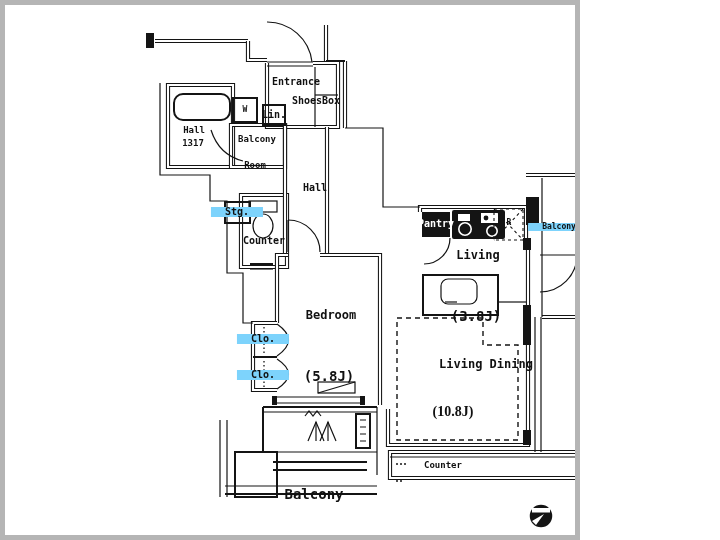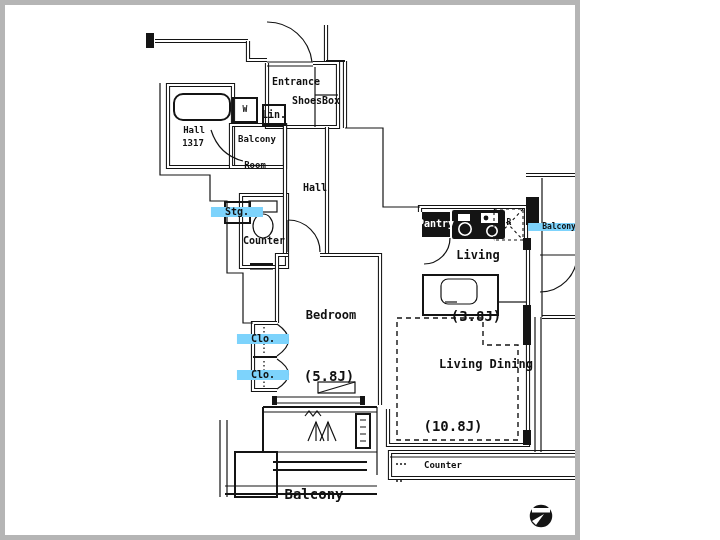--- a/index.html
+++ b/index.html
@@ -247,19 +247,19 @@
   <div class="lbl s6 bgw" style="left:232px;top:207px;">Stg.</div>
   <div class="lbl s10" style="left:259px;top:236px;">Counter</div>
   <div class="lbl s6 wht" style="left:431px;top:219px;">Pantry</div>
   <div class="lbl s8" style="left:504px;top:218px;">R</div>
   <div class="lbl s12" style="left:473px;top:250px;">Living</div>
   <div class="lbl s11" style="left:471px;top:263px;">(3.8J)</div>
   <div class="lbl s8 bgw" style="left:554px;top:222px;">Balcony</div>
   <div class="lbl s12" style="left:326px;top:310px;">Bedroom</div>
   <div class="lbl s11" style="left:324px;top:323px;">(5.8J)</div>
   <div class="lbl s12" style="left:450px;top:359px;margin-left:31px;">Living Dining</div>
-  <div class="lbl s11" style="left:448px;top:373px;">(10.8J)</div>
+  <div class="lbl s11" style="left:448px;top:359px;font-family:Liberation Serif, serif;">(10.8J)</div>
   <div class="lbl s6 bgw" style="left:258px;top:334px;">Clo.</div>
   <div class="lbl s6 bgw" style="left:258px;top:370px;">Clo.</div>
   <div class="lbl s11" style="left:309px;top:441px;">Balcony</div>
   <div class="lbl s9" style="left:438px;top:460px;">Counter</div>
 
 </div>
 
 </body></html>

